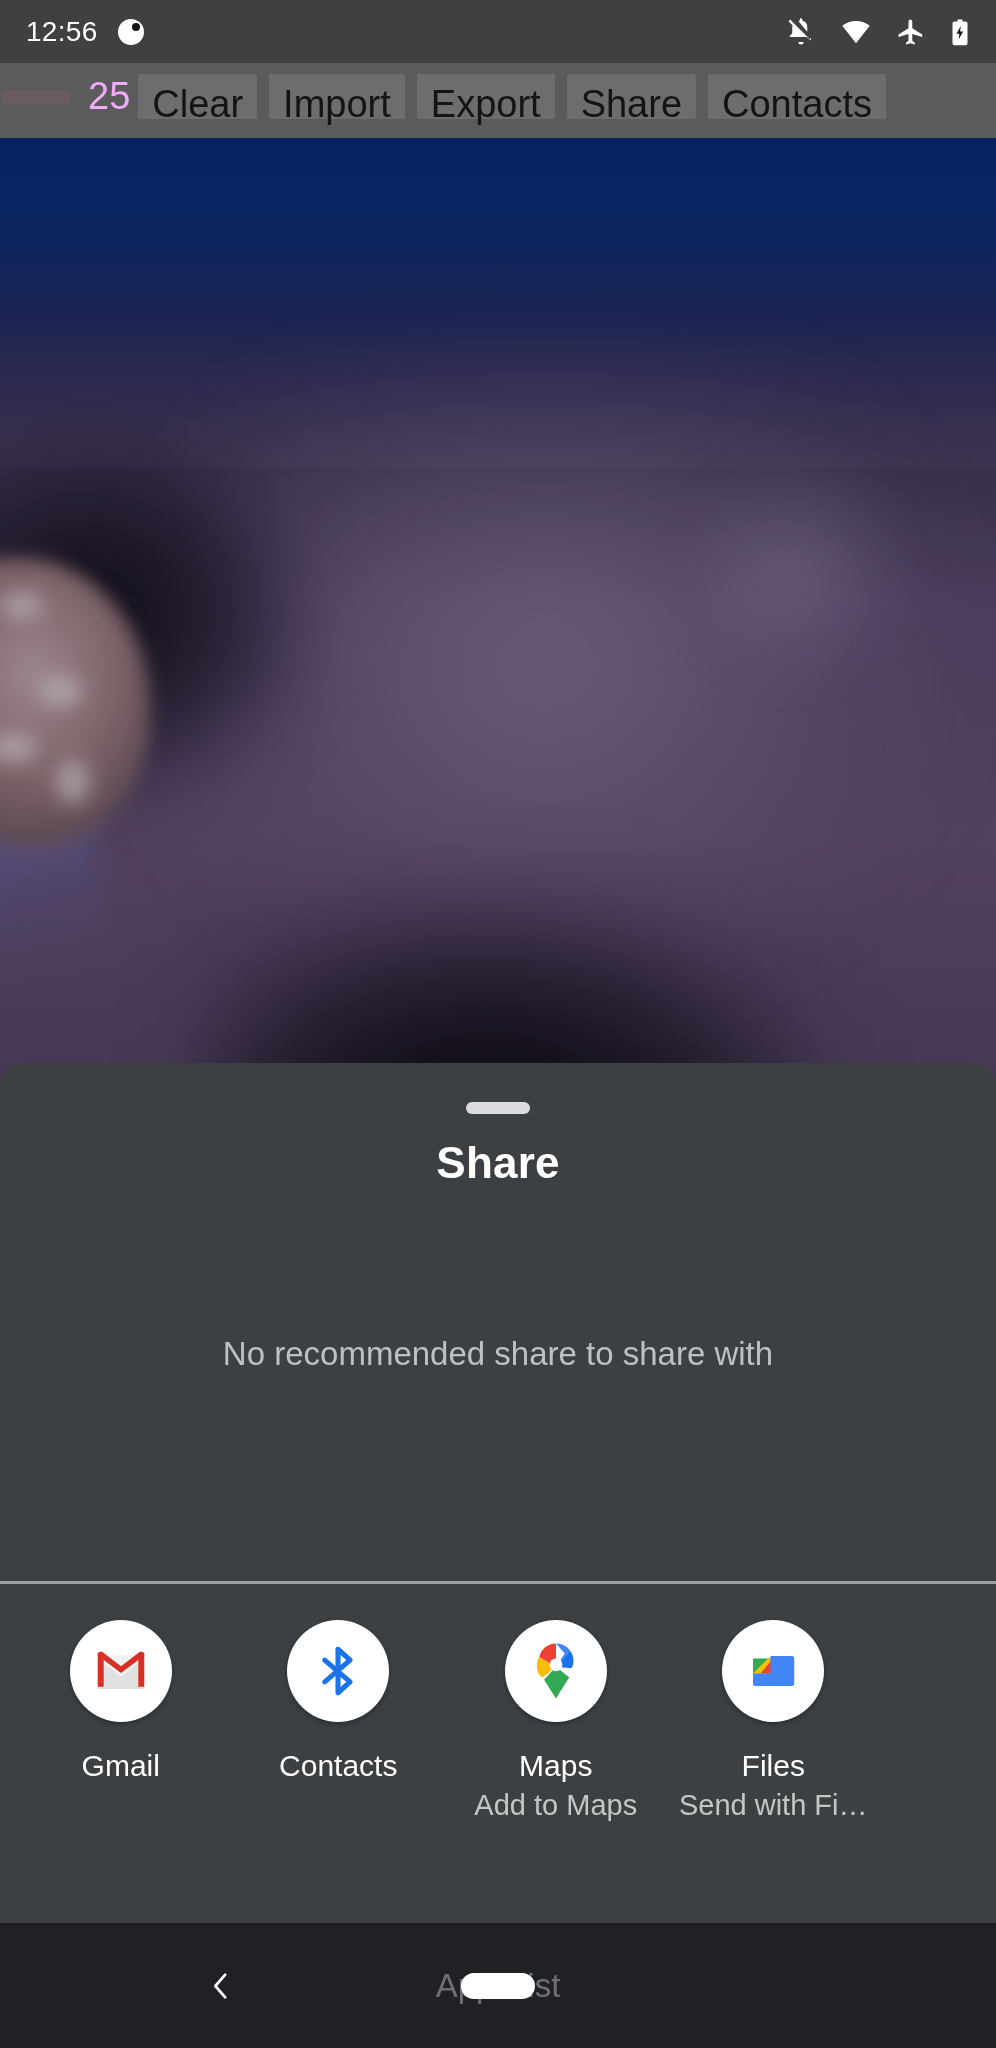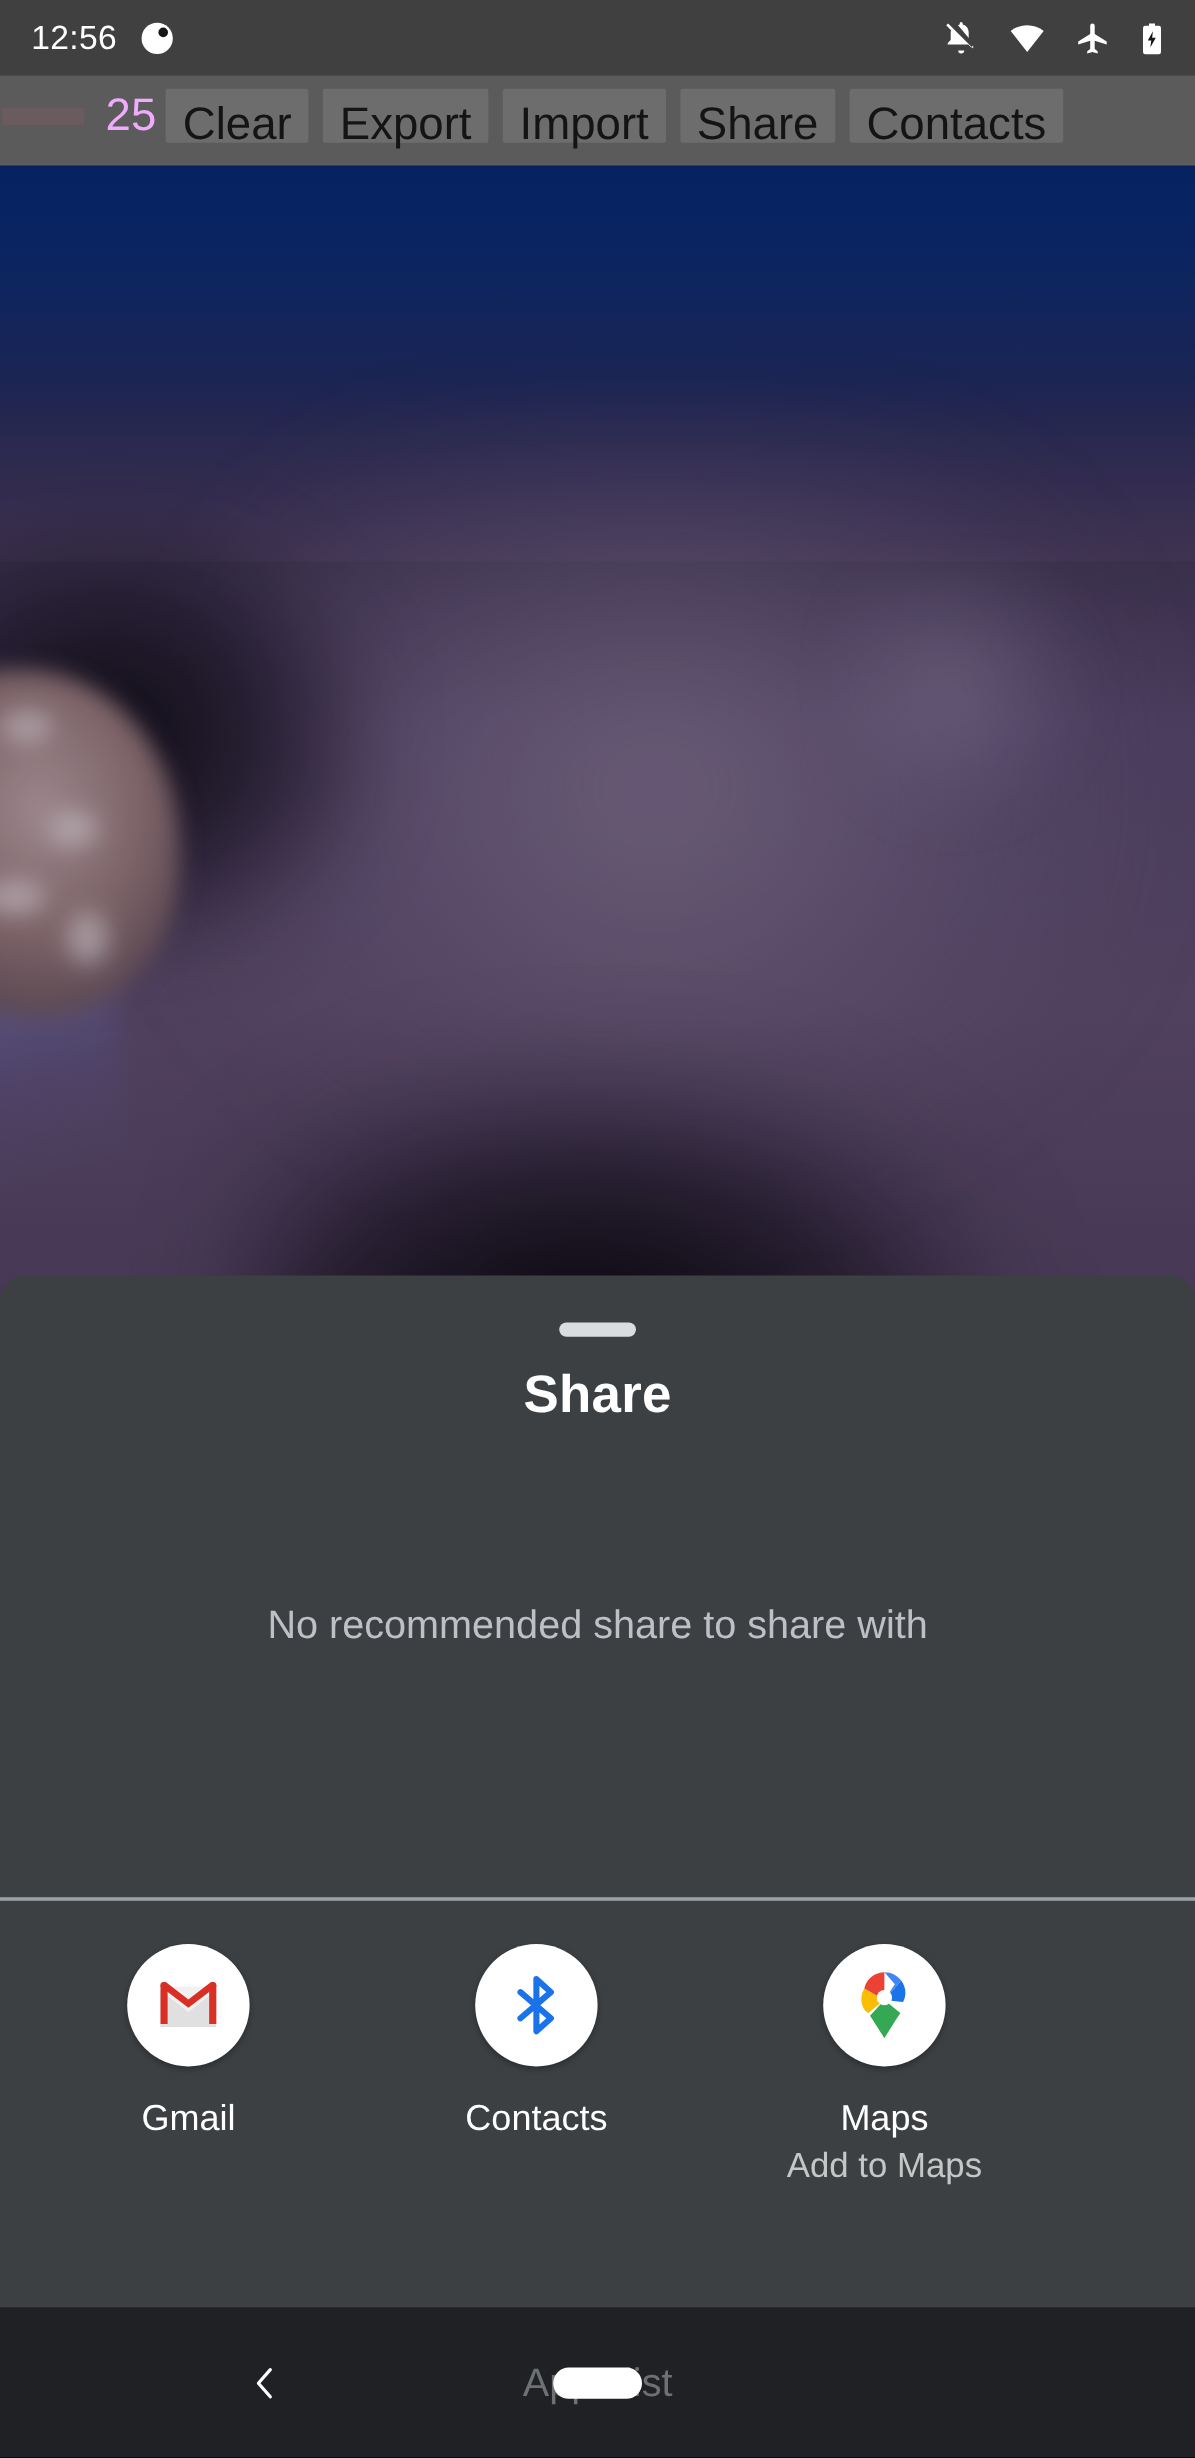--- a/index.html
+++ b/index.html
@@ -267,22 +267,22 @@
           <path d="M7.6 7.2L4.2 13.4h2.3l-.6 4.6 3.6-6.4H7.1l.5-4.4z" fill="#161616"></path>
         </svg>
       </span>
     </div>
   </div>
 
   <div id="toolbar">
     <div id="toolbar-pill"></div>
     <span class="toolbar-count">25</span>
     <button class="tb-btn">Clear</button>
+    <button class="tb-btn">Import</button>
     <button class="tb-btn">Export</button>
-    <button class="tb-btn">Import</button>
     <button class="tb-btn">Share</button>
     <button class="tb-btn">Contacts</button>
   </div>
 
   <div id="backdrop">
     <div class="bg-layer bg-blue"></div>
     <div class="bg-layer bg-purple"></div>
     <div class="bg-layer bg-haze"></div>
     <div class="bg-layer bg-bokeh"></div>
     <div class="bg-layer bg-darkL"></div>
@@ -340,20 +340,32 @@
             <path fill="#4285f4" d="M24 2c4.6 0 8.7 2.2 11.2 5.6L24 20.5 31 10 24 2z"></path>
             <path fill="#1a73e8" d="M35.2 7.6A13.8 13.8 0 0138 16c0 2.2-.6 4-1.6 5.8L24 20.5 35.2 7.6z"></path>
             <path fill="#ea4335" d="M24 2a13.9 13.9 0 00-13.4 10.8L24 20.5 24 2z"></path>
             <circle cx="24" cy="19" r="5.1" fill="#ffffff"></circle>
           </svg>
         </div>
         <div class="app-label">Maps</div>
         <div class="app-sub">Add to Maps</div>
       </div>
 
+      <div class="app-cell">
+        <div class="app-icon-circle">
+          <svg width="60" height="60" viewBox="0 0 48 48">
+            <path fill="#34a853" d="M8 14h16v12H8z"></path>
+            <path fill="#fbbc04" d="M8 26l12-12h4v12z"></path>
+            <path fill="#ea4335" d="M14 26l10-12h2v12z"></path>
+            <path fill="#4285f4" d="M22 12h17a2 2 0 012 2v20a2 2 0 01-2 2H10a2 2 0 01-2-2v-8h14V12z"></path>
+          </svg>
+        </div>
+        <div class="app-label">Files</div>
+        <div class="app-sub">Send with Fi…</div>
+      </div>
 
     </div>
   </div>
 
   <div id="nav-bar">
     <div id="nav-apps-text">Apps list</div>
     <div id="nav-back">
       <svg width="34" height="46" viewBox="0 0 24 24" fill="none" stroke="#ffffff" stroke-width="1.9" stroke-linecap="round" stroke-linejoin="round">
         <path d="M15 4L8 12l7 8"></path>
       </svg>

